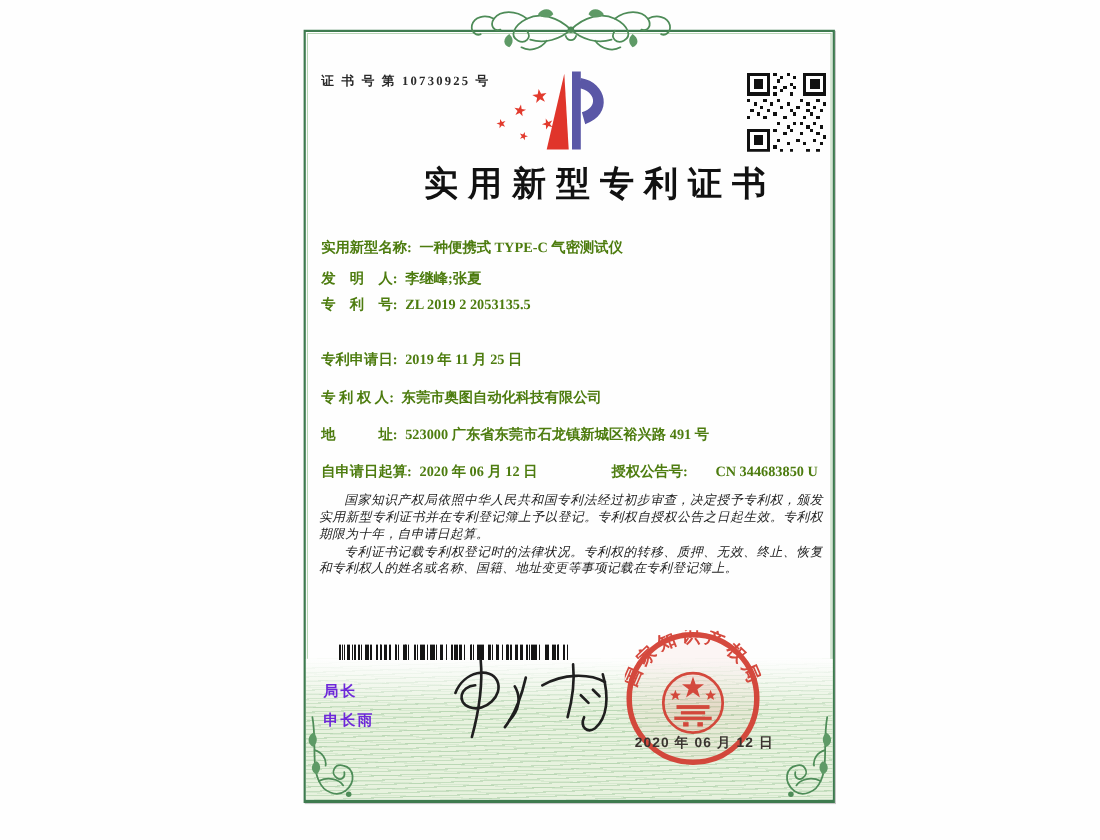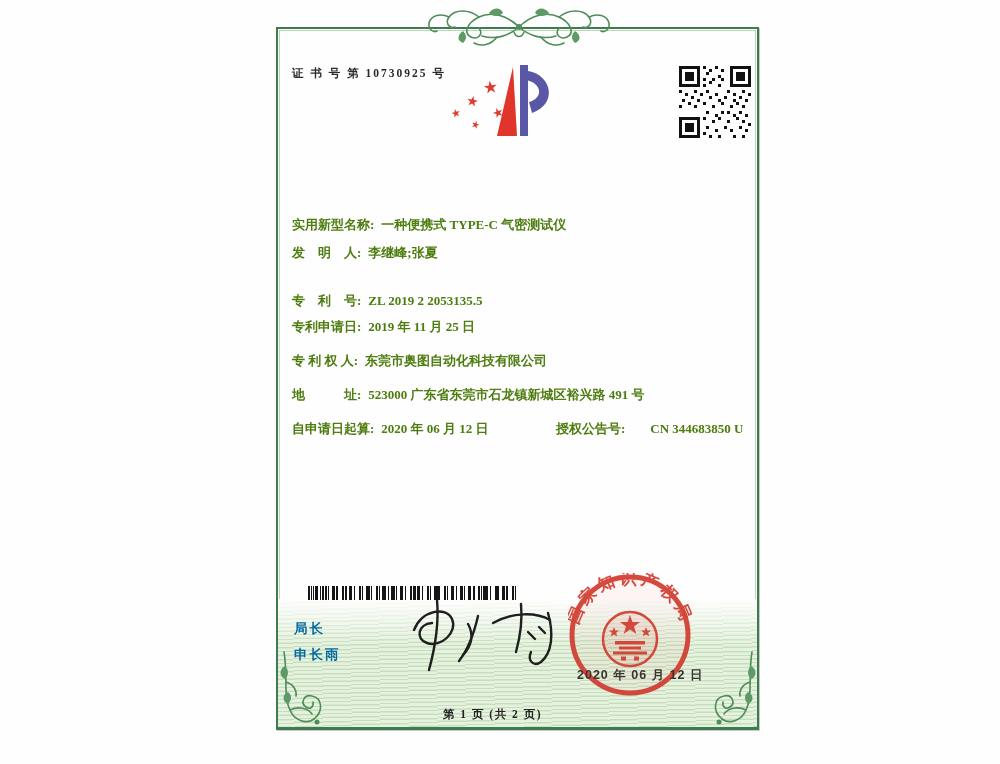--- a/index.html
+++ b/index.html
@@ -53,21 +53,21 @@
   }
   .body-text p { text-indent:2em; margin:0; }
   .barcode {
     position:absolute; left:308px; top:586px; width:210px; height:14px;
     background:
       repeating-linear-gradient(90deg,#151515 0 2px, rgba(0,0,0,0) 2px 3px, #151515 3px 4px, rgba(0,0,0,0) 4px 7px, #151515 7px 10px, rgba(0,0,0,0) 10px 12px, #151515 12px 13px, rgba(0,0,0,0) 13px 17px),
       repeating-linear-gradient(90deg, rgba(0,0,0,0) 0 5px, #151515 5px 6px, rgba(0,0,0,0) 6px 14px, #151515 14px 16px, rgba(0,0,0,0) 16px 23px);
   }
   .signer-title, .signer-name {
     position:absolute; left:294px; font-family:"Liberation Sans", sans-serif;
-    font-size:13.5px; font-weight:700; color:#0369a1; letter-spacing:2px;
+    font-size:13.5px; font-weight:700; color:#6d28d9; letter-spacing:2px;
   }
   .signer-title { top:620px; }
   .signer-name  { top:646px; }
   .signature { position:absolute; left:400px; top:594px; width:175px; height:84px; }
   .seal { position:absolute; left:568px; top:573px; width:124px; height:124px; opacity:.93; }
   .seal-date {
     position:absolute; left:577px; top:667px; width:120px;
     font-family:"Liberation Sans", sans-serif; font-size:12.5px; font-weight:700;
     color:#3a3430; letter-spacing:1px; white-space:nowrap;
   }
@@ -181,48 +181,53 @@
         M0,24h3v3h-3z M6,27h3v3h-3z M15,24h3v3h-3z M21,27h3v3h-3z M27,24h3v3h-3z M36,27h3v3h-3z M48,24h3v3h-3z M54,27h3v3h-3z M63,24h3v3h-3z M69,27h3v3h-3z
         M3,33h3v3h-3z M12,30h3v3h-3z M18,33h3v3h-3z M30,30h3v3h-3z M39,33h3v3h-3z M45,30h3v3h-3z M54,33h3v3h-3z M60,30h3v3h-3z M66,33h3v3h-3z
         M0,39h3v3h-3z M9,36h3v3h-3z M15,39h3v3h-3z M24,36h3v3h-3z M33,39h3v3h-3z M42,36h3v3h-3z M51,39h3v3h-3z M57,36h3v3h-3z M63,39h3v3h-3z
         M48,45h3v3h-3z M54,48h3v3h-3z M60,45h3v3h-3z M66,48h3v3h-3z M27,45h3v3h-3z M36,48h3v3h-3z M42,45h3v3h-3z
         M24,51h3v3h-3z M33,54h3v3h-3z M39,51h3v3h-3z M48,54h3v3h-3z M57,51h3v3h-3z M63,54h3v3h-3z
         M27,60h3v3h-3z M36,63h3v3h-3z M45,60h3v3h-3z M51,63h3v3h-3z M60,60h3v3h-3z M66,63h3v3h-3z
         M24,66h3v3h-3z M30,69h3v3h-3z M39,69h3v3h-3z M54,69h3v3h-3z M63,69h3v3h-3z M69,57h3v3h-3z"></path>
     </g>
   </svg>
 
+  <div class="title">实用新型专利证书</div>
 
   <div class="fields">
     <div class="f-row" style="top:0">
       <span class="lab">实用新型名称:</span><span class="val">一种便携式 TYPE-C 气密测试仪</span>
     </div>
     <div class="f-row" style="top:28px">
       <span class="lab">发　明　人:</span><span class="val">李继峰;张夏</span>
     </div>
-    <div class="f-row" style="top:76px">
+    <div class="f-row" style="top:52px">
       <span class="lab">专　利　号:</span><span class="val">ZL 2019 2 2053135.5</span>
     </div>
     <div class="f-row" style="top:102px">
       <span class="lab">专利申请日:</span><span class="val">2019 年 11 月 25 日</span>
     </div>
     <div class="f-row" style="top:136px">
       <span class="lab">专 利 权 人:</span><span class="val">东莞市奥图自动化科技有限公司</span>
     </div>
     <div class="f-row" style="top:170px">
       <span class="lab">地　　　址:</span><span class="val">523000 广东省东莞市石龙镇新城区裕兴路 491 号</span>
     </div>
     <div class="f-row" style="top:204px">
       <span class="lab">自申请日起算:</span><span class="val">2020 年 06 月 12 日</span>
       <span class="f-pair2">
         <span class="lab">授权公告号:</span><span class="val">CN 344683850 U</span>
       </span>
     </div>
   </div>
 
+  <div class="body-text">
+    <p>国家知识产权局依照中华人民共和国专利法经过初步审查，决定授予专利权，颁发实用新型专利证书并在专利登记簿上予以登记。专利权自授权公告之日起生效。专利权期限为十年，自申请日起算。</p>
+    <p>专利证书记载专利权登记时的法律状况。专利权的转移、质押、无效、终止、恢复和专利权人的姓名或名称、国籍、地址变更等事项记载在专利登记簿上。</p>
+  </div>
 
   <div class="barcode"></div>
 
   <div class="signer-title">局长</div>
   <div class="signer-name">申长雨</div>
 
   <svg class="signature" viewBox="0 0 175 84">
     <g stroke="#1f1f1f" stroke-width="2.4" fill="none" stroke-linecap="round">
       <path d="M14,36 C22,16 46,12 52,25 C58,38 41,54 27,49 C15,45 18,30 32,29"></path>
       <path d="M37,6 C39,28 35,54 29,76"></path>
@@ -251,15 +256,14 @@
       <polygon points="78,54 79.3,57.4 83,57.6 80.2,59.8 81.1,63.3 78,61.4 74.9,63.3 75.8,59.8 73,57.6 76.7,57.4"></polygon>
       <rect x="47" y="68" width="30" height="3.5"></rect>
       <rect x="51" y="73.5" width="22" height="3"></rect>
       <rect x="45" y="78.5" width="34" height="3"></rect>
       <rect x="53" y="83.5" width="5" height="4"></rect>
       <rect x="66" y="83.5" width="5" height="4"></rect>
     </g>
   </svg>
   <div class="seal-date">2020 年 06 月 12 日</div>
 
-  <div class="page-note">第 1 页 (共 2 页)</div>
 
 </div>
 
 </body></html>

